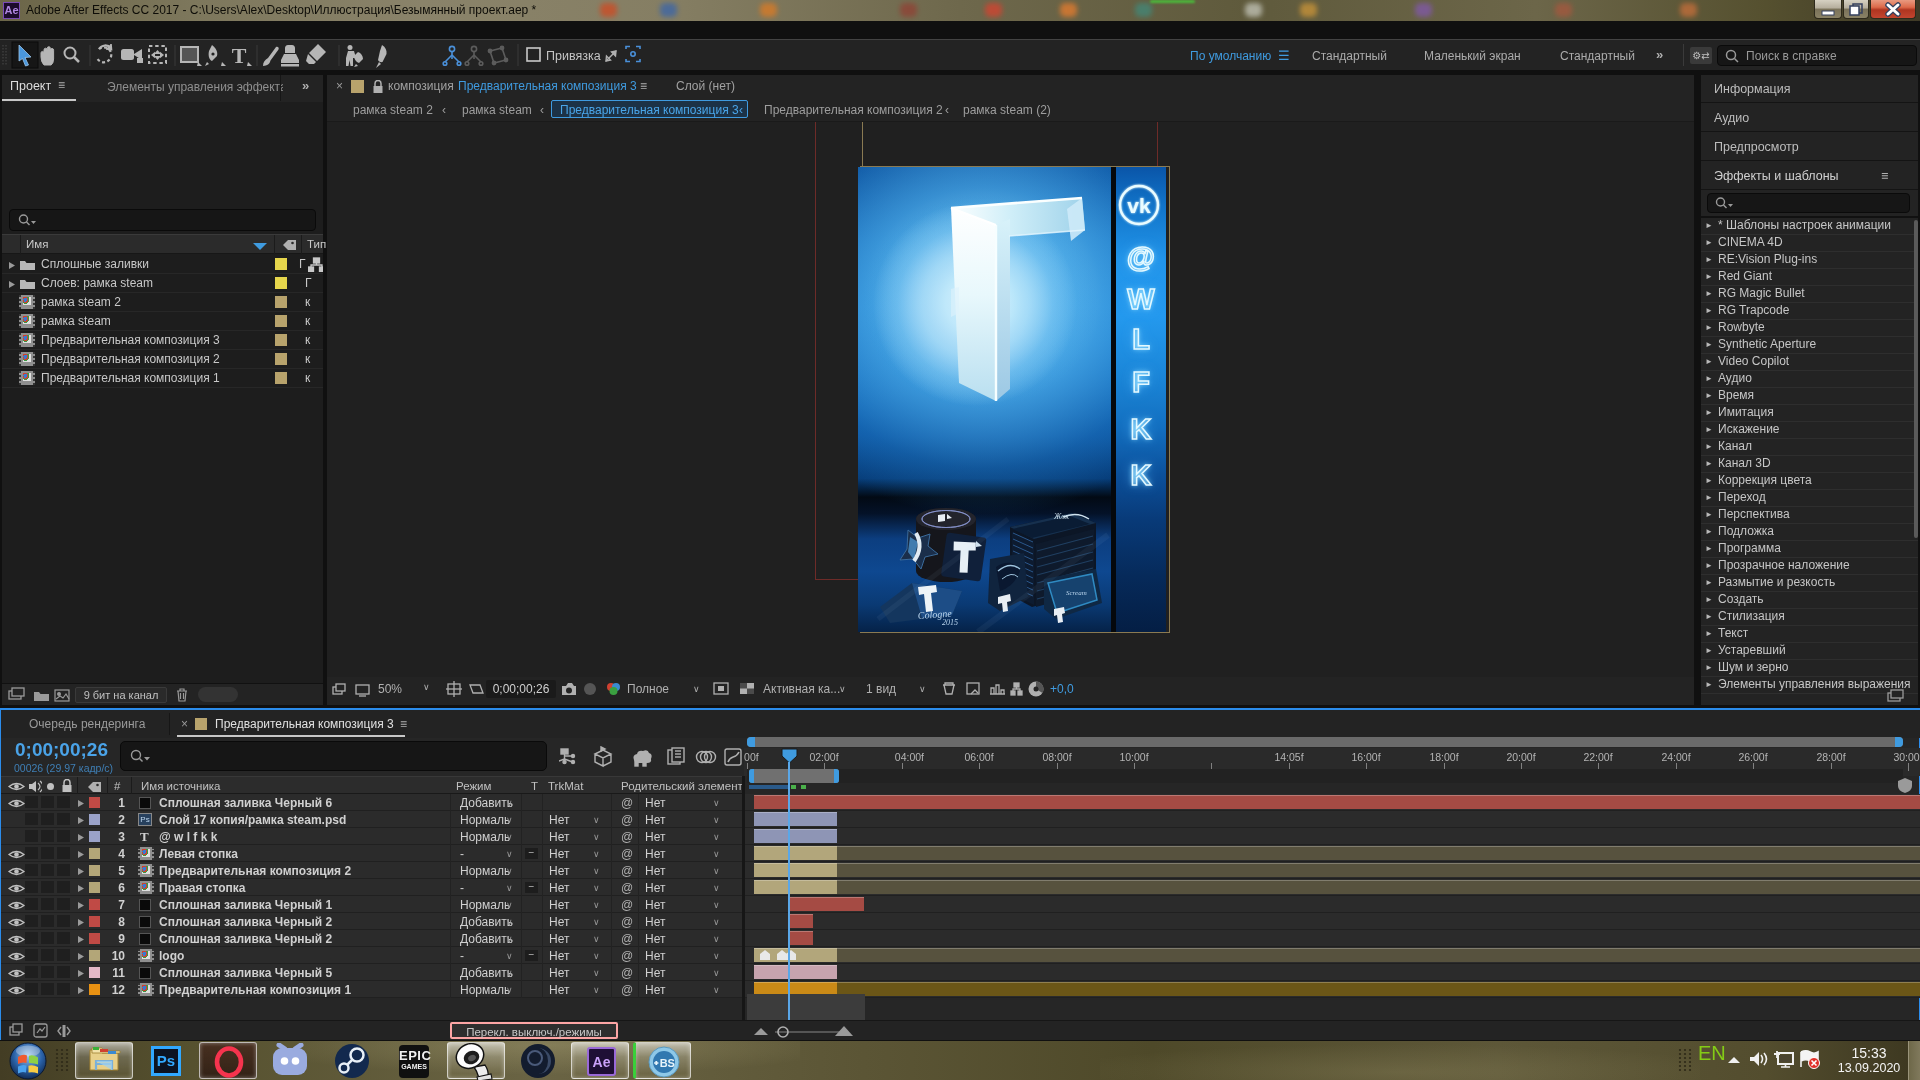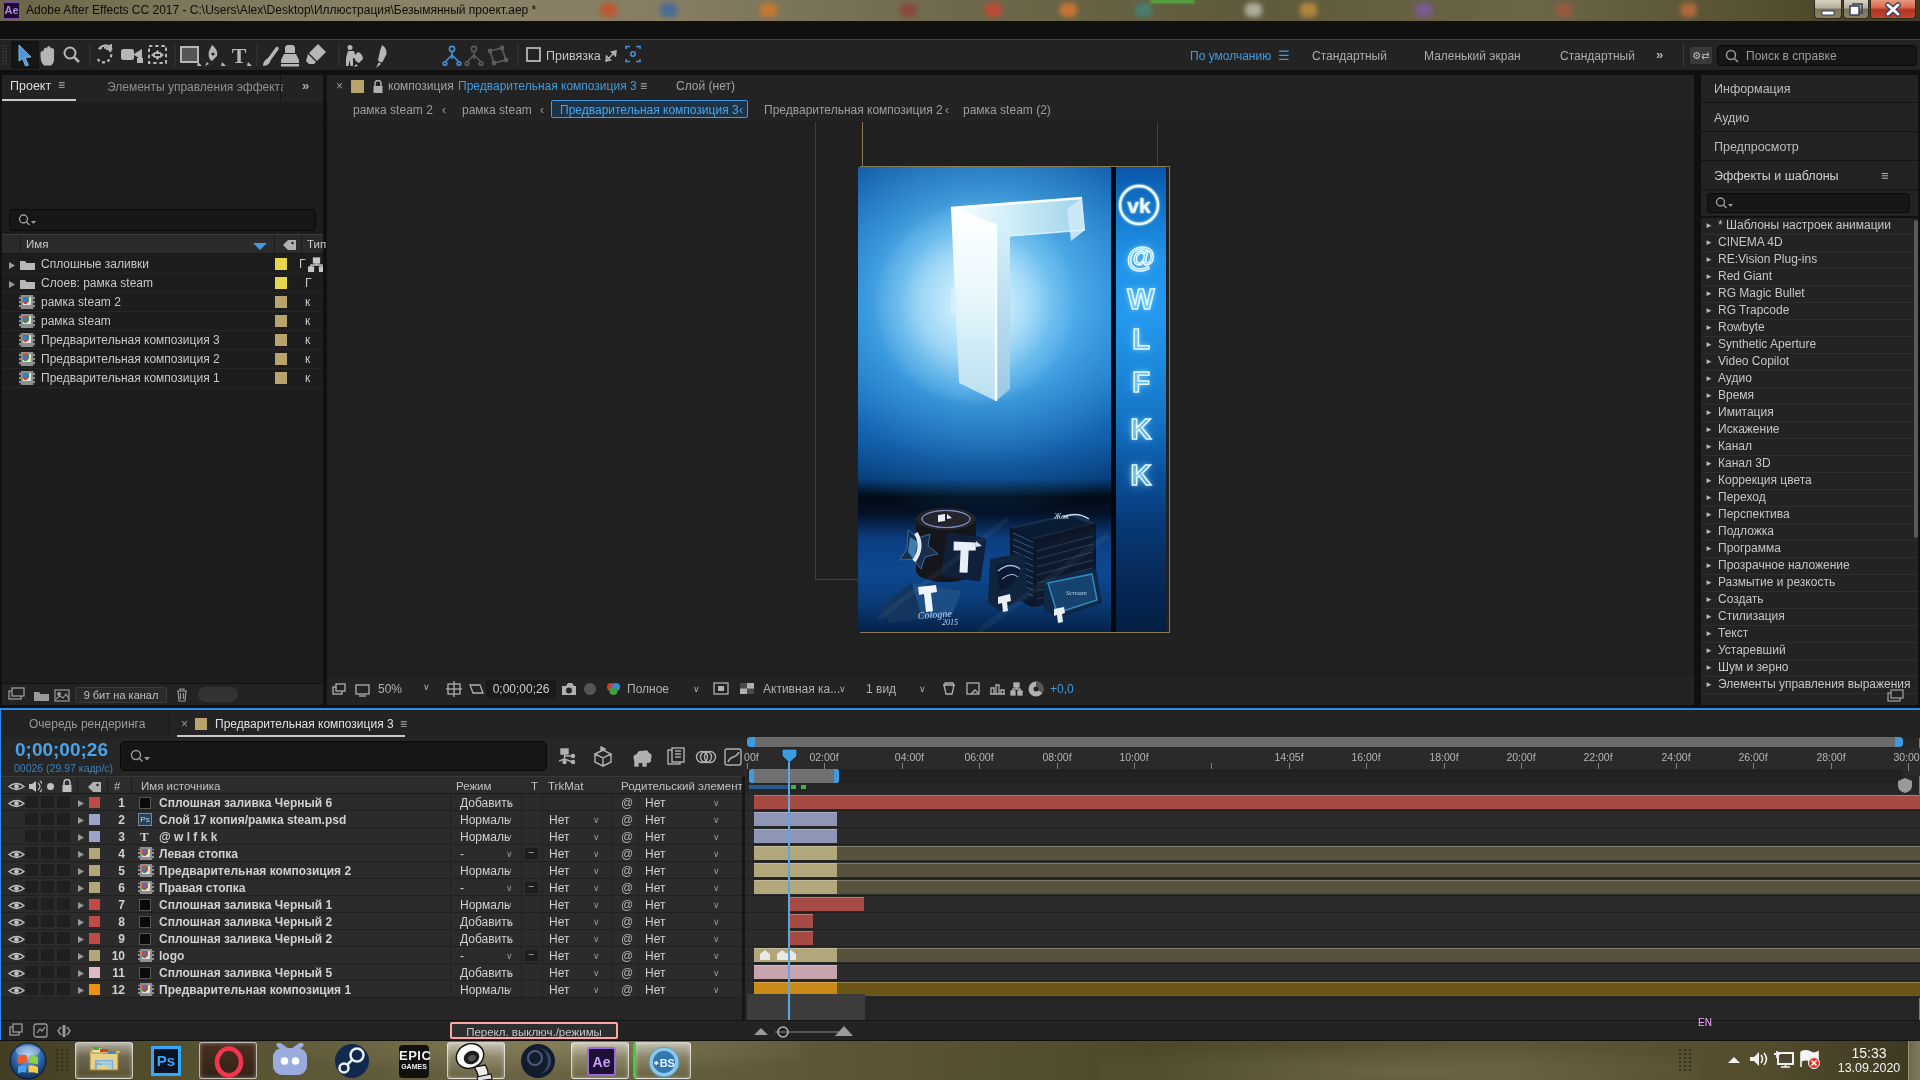--- a/index.html
+++ b/index.html
@@ -1169,21 +1169,21 @@
         <circle cx="7" cy="14" r="1.1"></circle>
         <circle cx="12" cy="14" r="1.1"></circle>
  <circle cx="2" cy="18" r="1.1"></circle>
         <circle cx="7" cy="18" r="1.1"></circle>
         <circle cx="12" cy="18" r="1.1"></circle>
  <circle cx="2" cy="22" r="1.1"></circle>
         <circle cx="7" cy="22" r="1.1"></circle>
         <circle cx="12" cy="22" r="1.1"></circle>
 </g>
     </svg>
-<div class="abs" style="left:1698px;top:1017px;font-size:10px;color:#f0abfc">EN</div>
+<div class="abs" style="left:1698px;top:1042px;font-size:20px;color:#84cc16">EN</div>
 <svg class="abs" style="left:1726px;top:1055px" width="16" height="10">
       <path d="M2 8 L8 2 L14 8 Z" fill="#f0f0f0"></path>
     </svg>
 <svg class="abs" style="left:1748px;top:1050px" width="20" height="18">
       <path d="M2 7 l4 0 5 -5 0 14 -5 -5 -4 0 Z" fill="#f0f0f0"></path>
       <path d="M13 5 q3 4 0 8 M16 3 q5 6 0 12" stroke="#f0f0f0" fill="none" stroke-width="1.6"></path>
     </svg>
 <svg class="abs" style="left:1773px;top:1049px" width="22" height="20">
       <rect x="5" y="4" width="15" height="11" fill="none" stroke="#f0f0f0" stroke-width="2"></rect>
       <rect x="7" y="6" width="11" height="7" fill="#4a4430"></rect>

